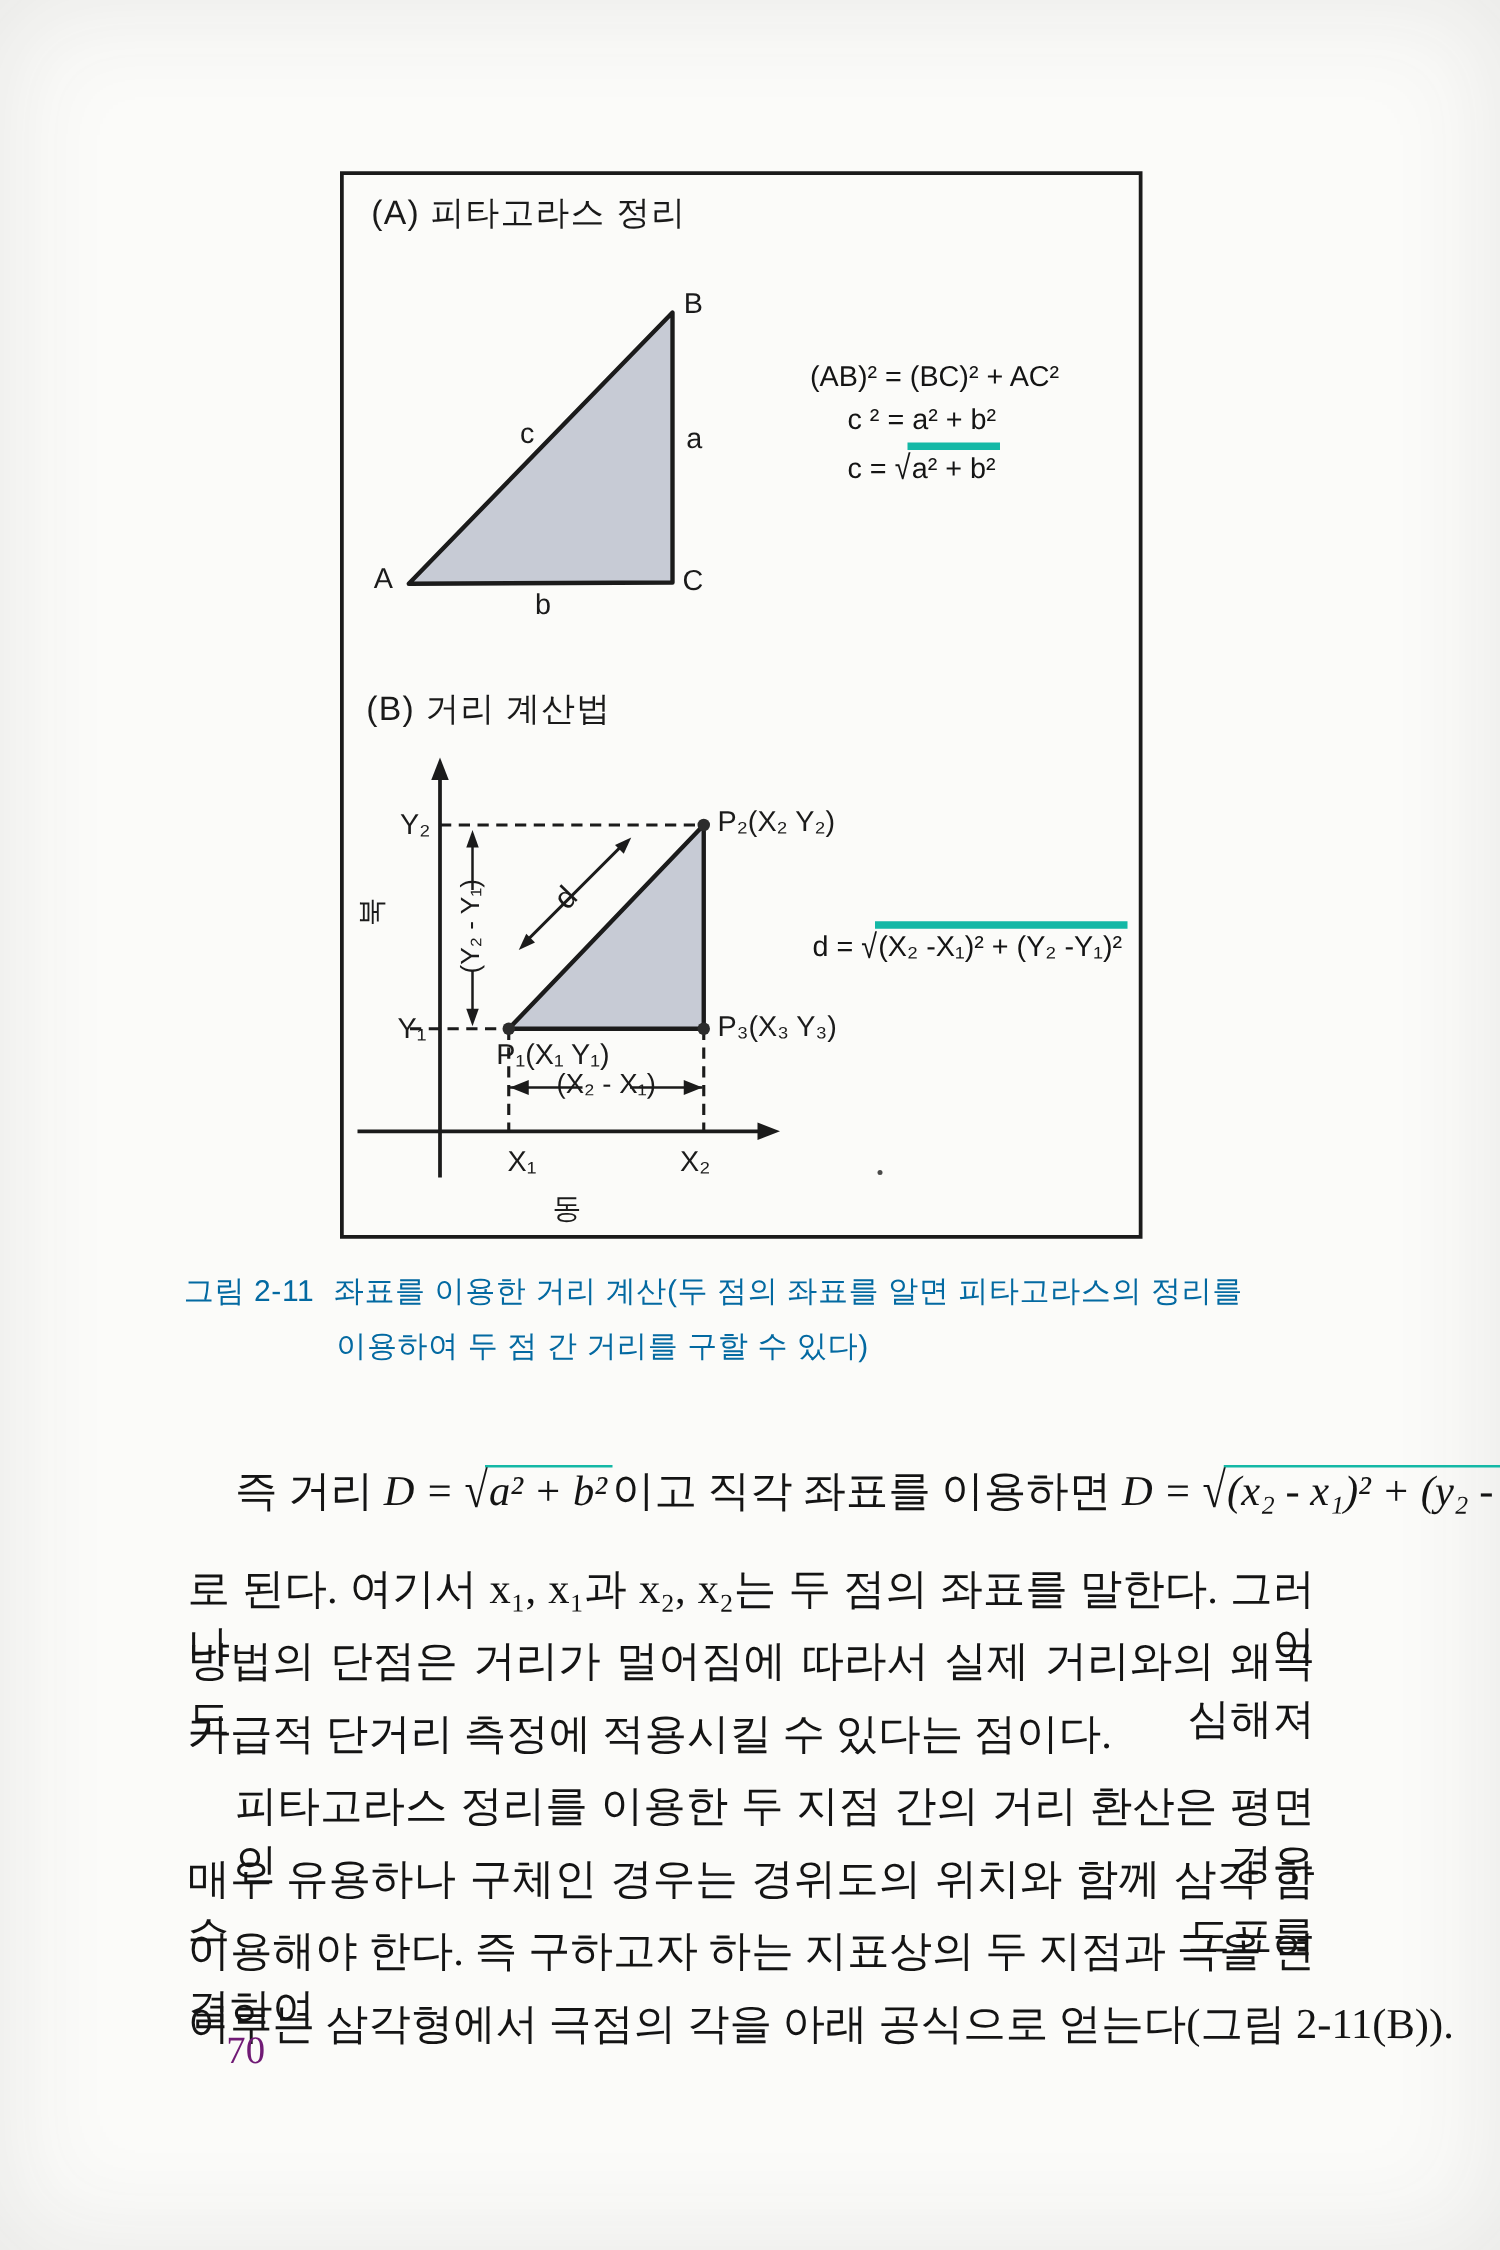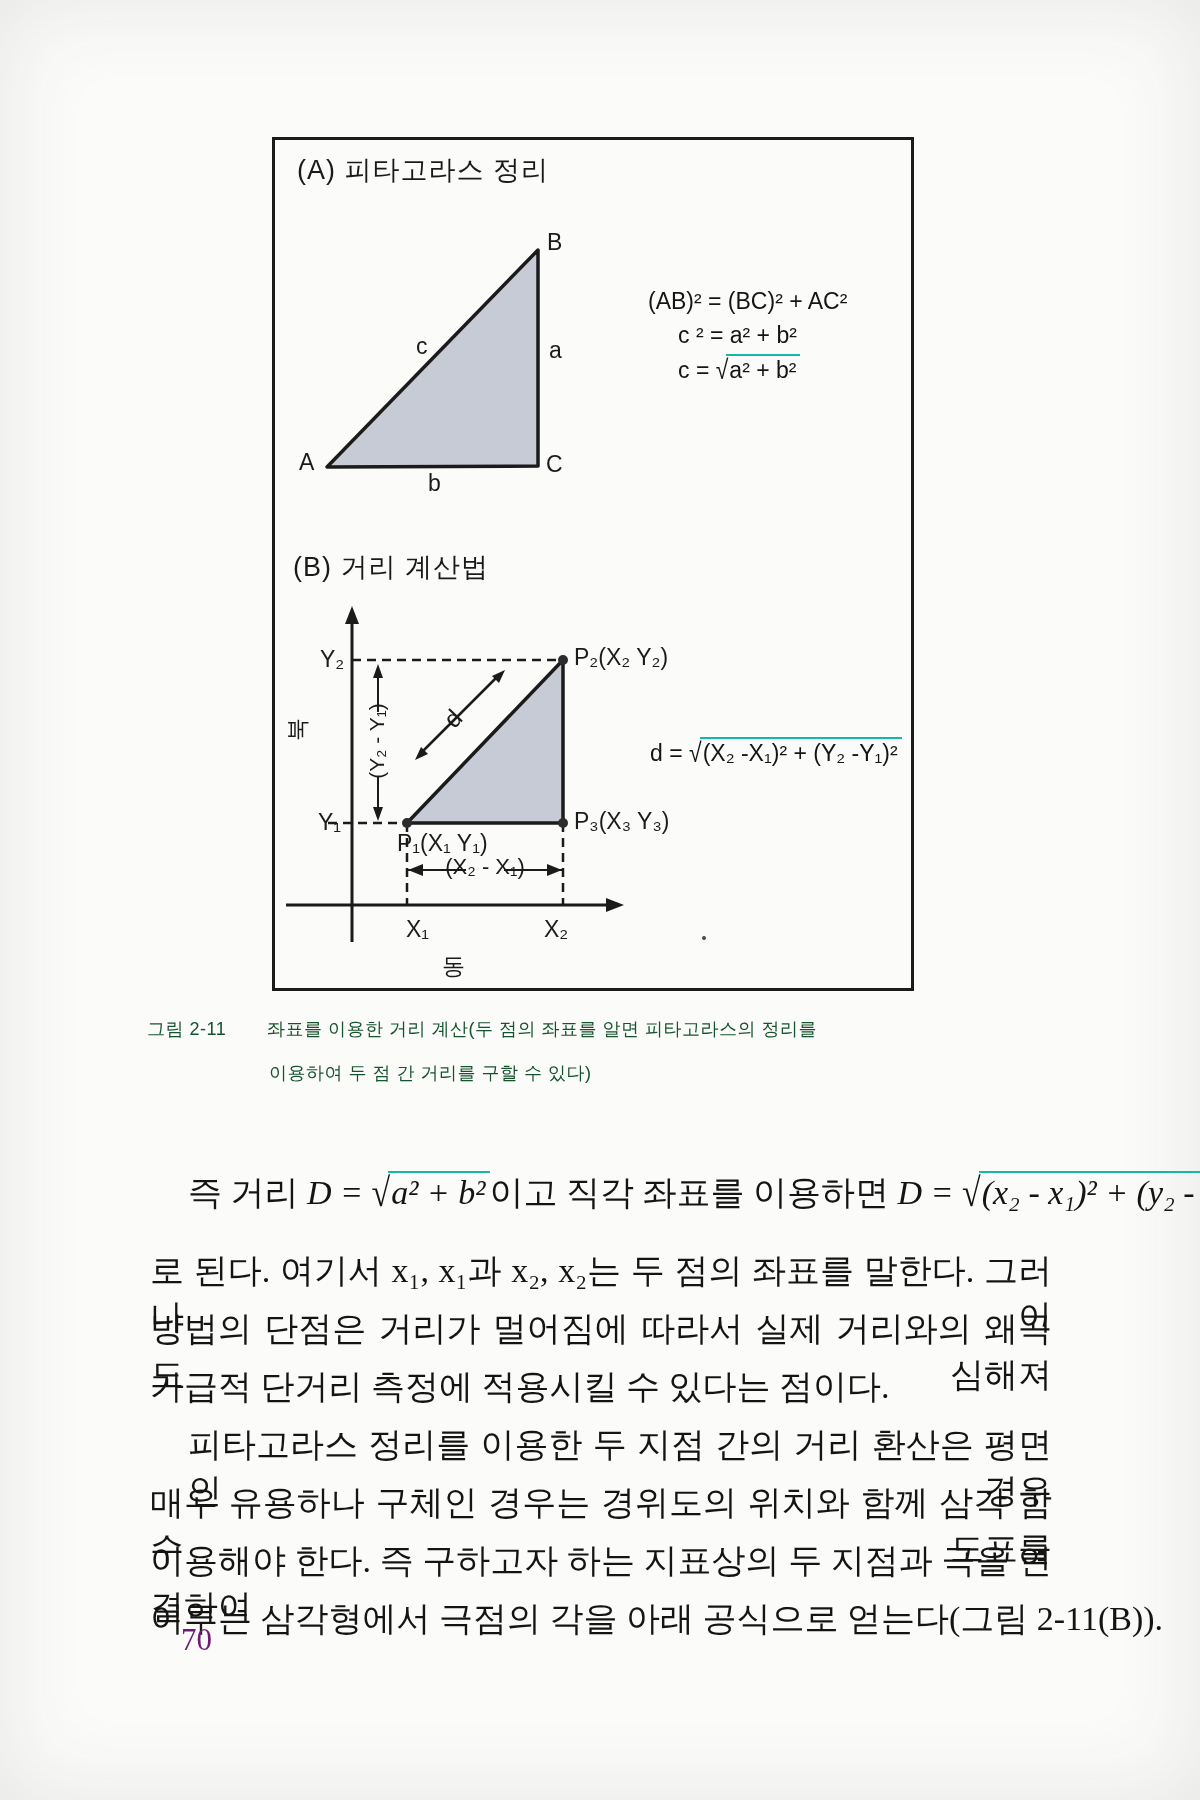--- a/index.html
+++ b/index.html
@@ -18,25 +18,25 @@
     position:absolute; left:272px; top:137px; width:636px; height:848px;
     border:3px solid #1b1b1b; background:transparent;
   }
   .panel-title { font-size:27px; font-weight:500; letter-spacing:1px; color:#1a1a1a; }
 
   .dlabel { position:absolute; font-size:23px; color:#1b1b1b; }
 
   .formula { position:absolute; font-size:23px; color:#141414; white-space:nowrap; }
   .sqrt { display:inline-block; white-space:nowrap; }
   .sqrt .sign { display:inline-block; transform:scaleY(1.18); margin-right:-2px; }
-  .sqrt .vinc { display:inline-block; border-top:2px solid #14b8a6; padding:1px 4px 0 3px; }
+  .sqrt .vinc { display:inline-block; border-top:6px solid #14b8a6; padding:1px 4px 0 3px; }
 
   .rot { transform:rotate(-90deg); transform-origin:center center; text-align:center; }
 
-  .caption { font-size:18px; letter-spacing:0.5px; color:#14532d; font-weight:500; }
+  .caption { font-size:24px; letter-spacing:0.5px; color:#0369a1; font-weight:500; }
 
   .bline {
     position:absolute; left:150px; width:902px;
     font-size:34px; color:#141414; white-space:nowrap;
     font-family:"Liberation Serif","DejaVu Serif",serif;
   }
   .just { white-space:normal; text-align:justify; text-align-last:justify; }
   .indent { padding-left:38px; box-sizing:border-box; }
   .bmath { font-style:italic; font-family:"Liberation Serif","DejaVu Serif",serif; }
   .bmath .vinc { border-top-width:2px; }

